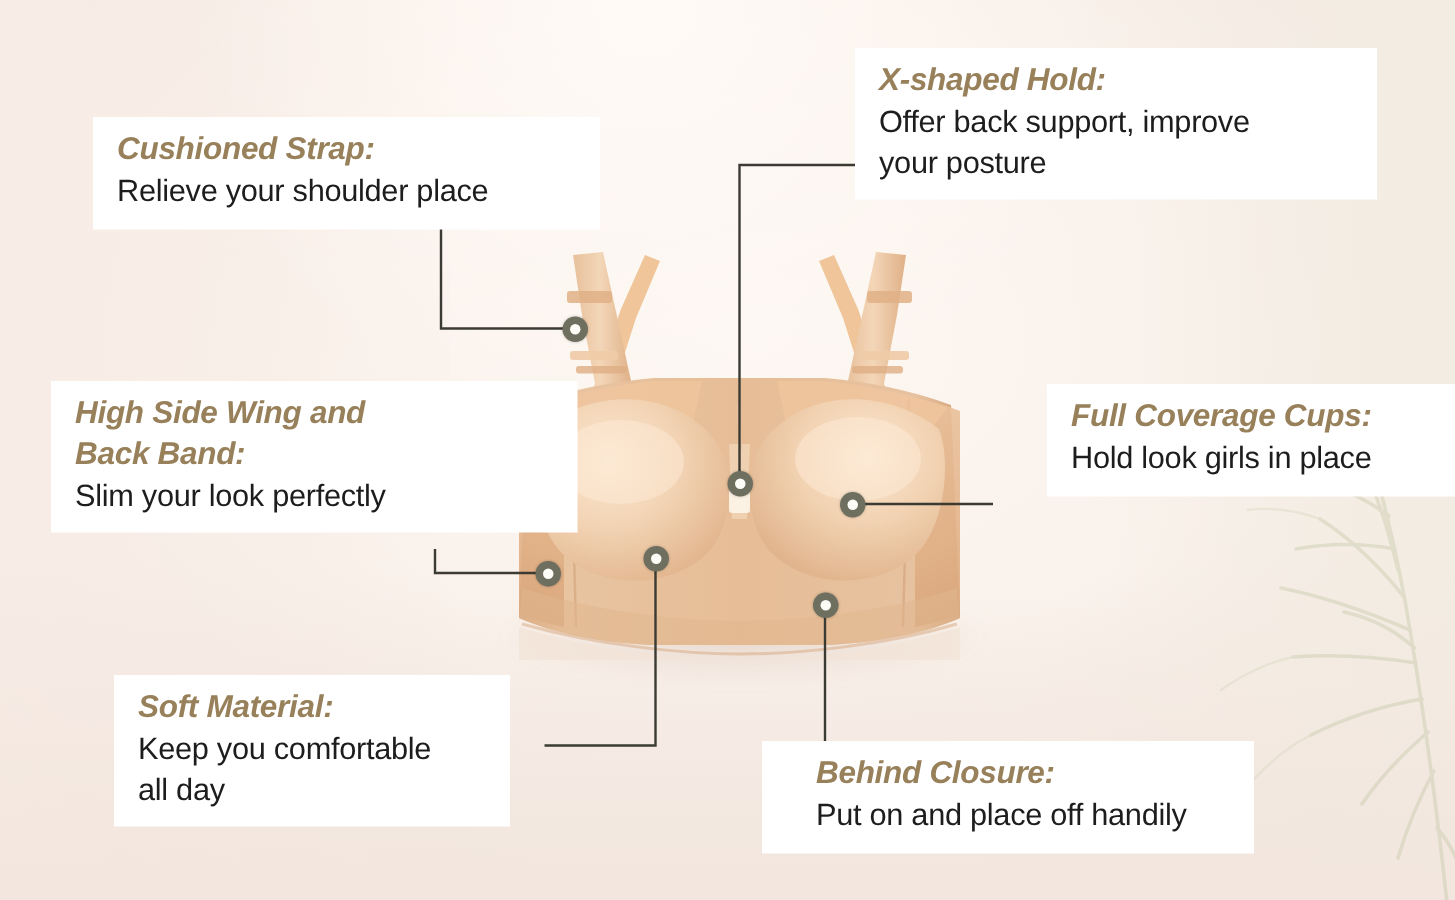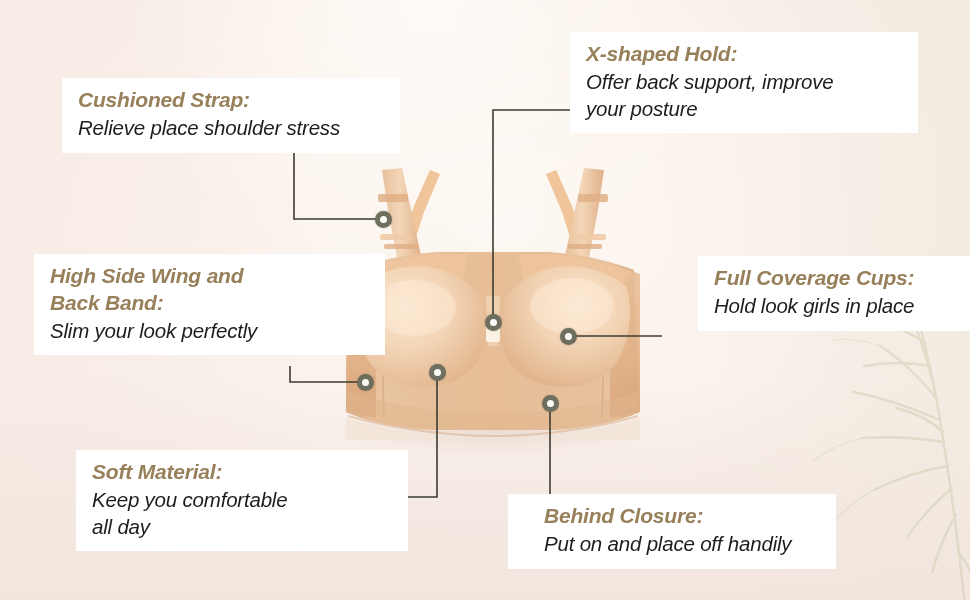--- a/index.html
+++ b/index.html
@@ -86,35 +86,34 @@
   .callout .head {
     font-style: italic;
     font-weight: bold;
     font-size: 21px;
     line-height: 1.28;
     letter-spacing: -.2px;
     color: #97805a;
     white-space: pre-line;
   }
   .callout .body {
-    font-style: italic;
     font-size: 20.5px;
     line-height: 1.3;
     letter-spacing: -.2px;
     color: #1d1d1d;
     white-space: pre-line;
     margin-top: 1px;
   }
 
   
   #cb-cushioned-strap   { left: 62px;  top: 78px;  width: 338px; }
   #cb-x-shaped-back     { left: 570px; top: 32px;  width: 348px; }
   #cb-high-side-wing    { left: 34px;  top: 254px; width: 351px; }
   #cb-full-coverage     { left: 662px; top: 256px; width: 290px; margin-left: 36px; }
-  #cb-soft-material     { left: 76px;  top: 450px; width: 332px; }
+  #cb-soft-material     { left: 76px;  top: 450px; width: 264px; }
   #cb-behind-closure    { left: 508px; top: 494px; width: 328px; padding-left: 36px; }
 
   
   .connectors {
     position: absolute;
     inset: 0;
     pointer-events: none;
   }
 
   
@@ -274,21 +273,21 @@
 
   <div class="marker" style="left:383px; top:219px;"></div>
   <div class="marker" style="left:493px; top:322px;"></div>
   <div class="marker" style="left:365px; top:382px;"></div>
   <div class="marker" style="left:568px; top:336px;"></div>
   <div class="marker" style="left:437px; top:372px;"></div>
   <div class="marker" style="left:550px; top:403px;"></div>
 
   <div class="callout" id="cb-cushioned-strap">
     <div class="head">Cushioned Strap:</div>
-    <div class="body">Relieve place shoulder stress</div>
+    <div class="body">Relieve your shoulder place</div>
   </div>
 
   <div class="callout" id="cb-x-shaped-back">
     <div class="head">X-shaped Hold:</div>
     <div class="body">Offer back support, improve
 your posture</div>
   </div>
 
   <div class="callout" id="cb-high-side-wing">
     <div class="head">High Side Wing and

